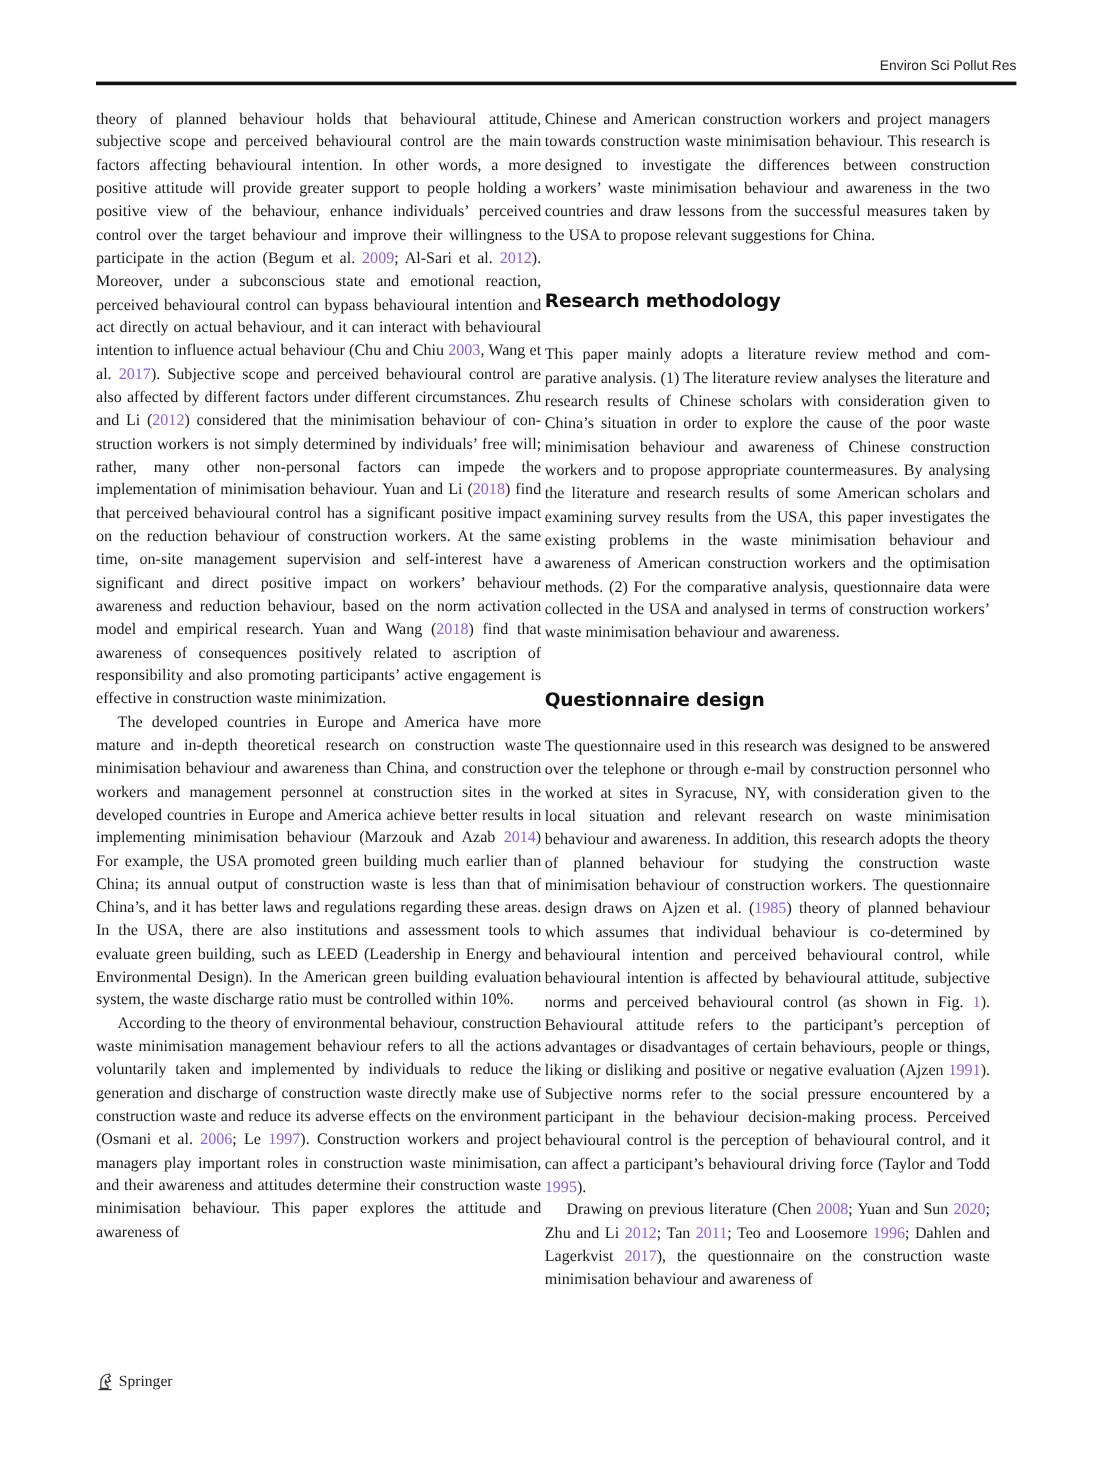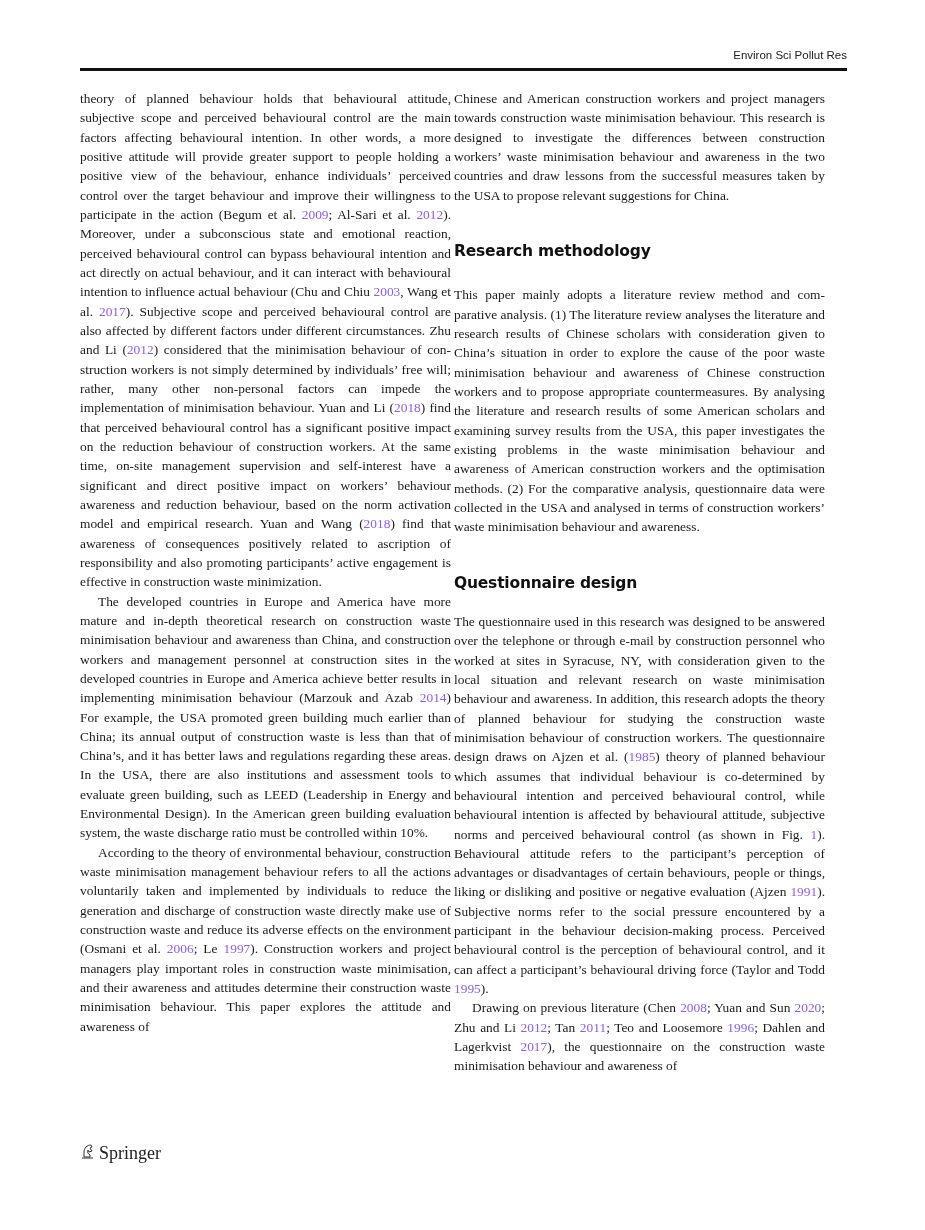--- a/index.html
+++ b/index.html
@@ -22,21 +22,21 @@
   .col p.indent { text-indent: 18px; }
   .ref { color: #8b5cf6; }
   h2 {
     font-family: "DejaVu Sans", sans-serif; font-weight: bold; font-size: 15.5px;
     margin: 0; color: #111; letter-spacing: -0.2px;
   }
   .h-method { margin-top: 37px; margin-bottom: 24px; }
   .h-quest { margin-top: 37px; margin-bottom: 19px; }
   .footer {
     position: absolute; top: 1143px; left: 80px; display: flex; align-items: flex-start;
-    font-family: "Liberation Serif", serif; font-size: 18px; color: #222;
+    font-family: "Liberation Serif", serif; font-size: 13px; color: #222;
   }
   .footer svg { margin-right: 3px; }
 </style>
 </head>
 <body>
 
 <div class="journal">Environ Sci Pollut Res</div>
 <div class="rule"></div>
 
 <div class="col left">

